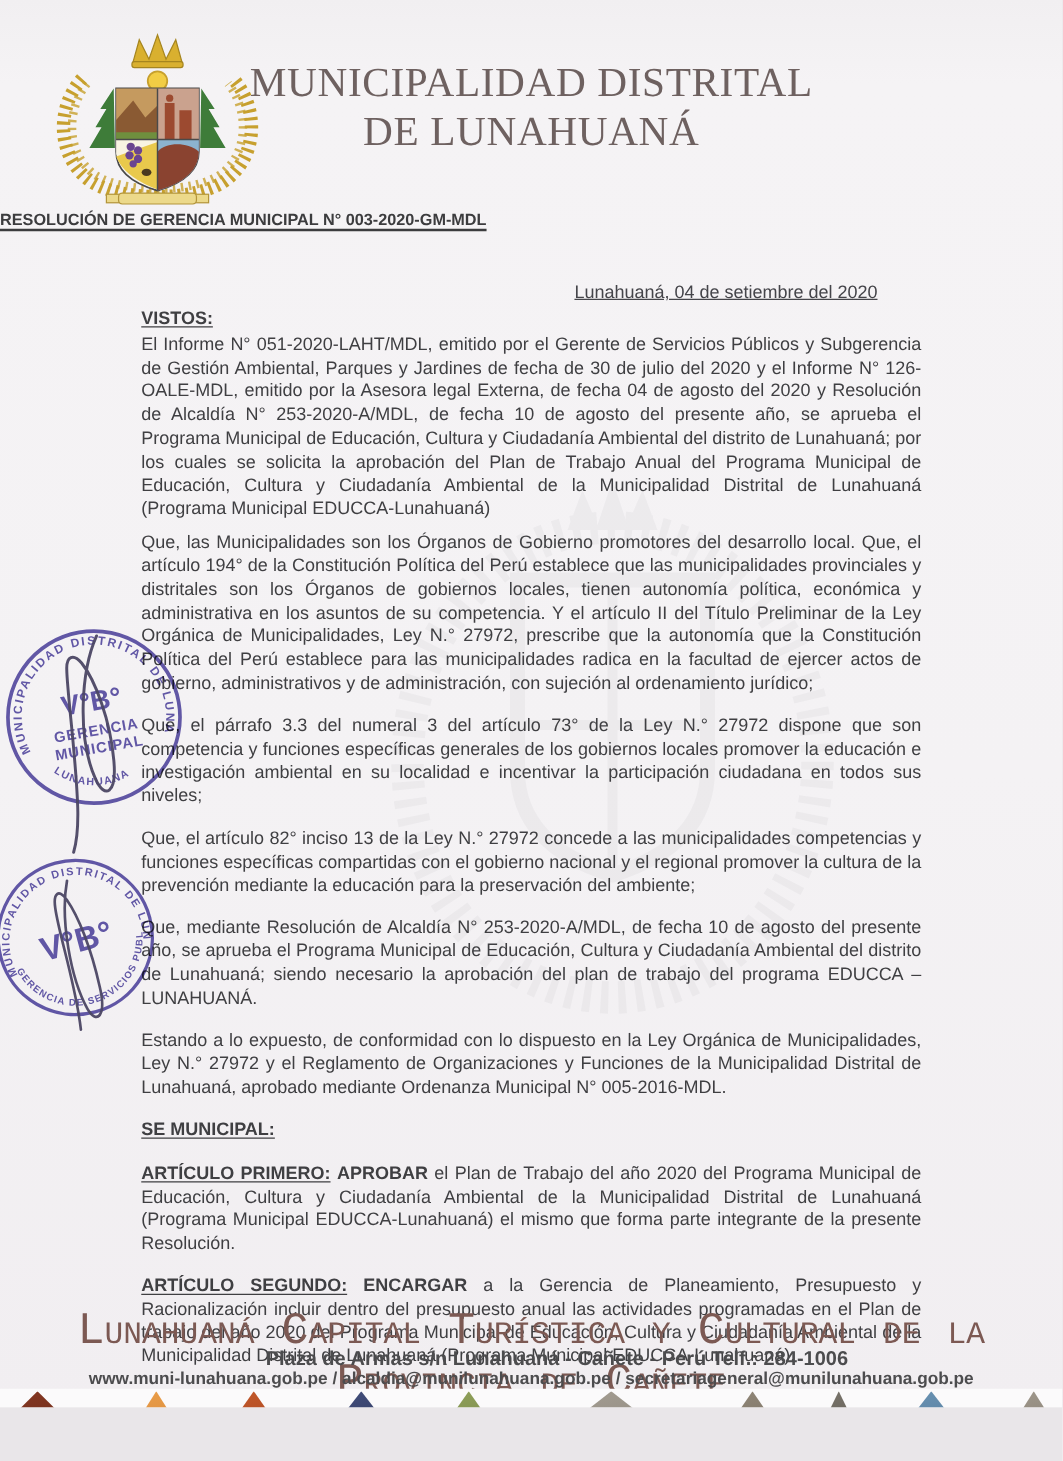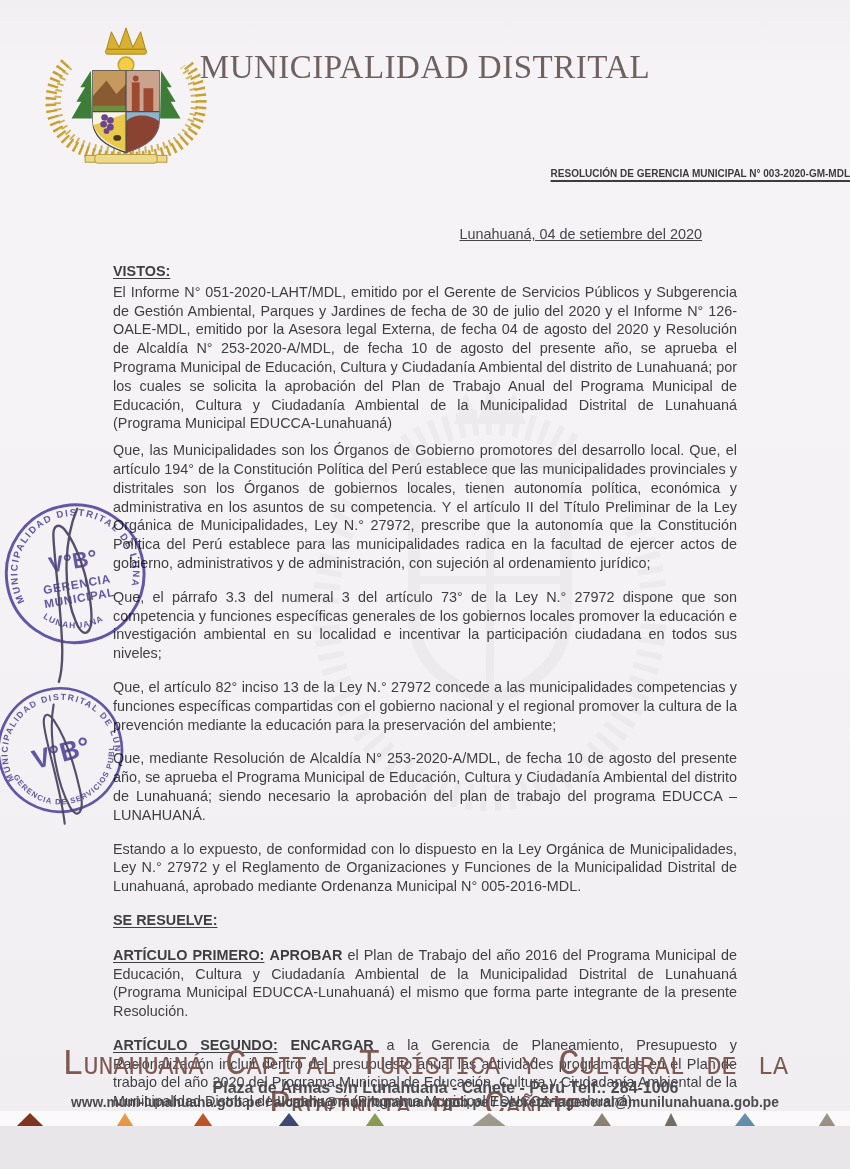--- a/index.html
+++ b/index.html
@@ -3,28 +3,28 @@
 <meta charset="utf-8">
 <style>
   html,body{margin:0;padding:0;background:#e9e6e9;}
   .page{position:relative;width:850px;height:1126px;margin:0 auto;overflow:hidden;
         background:linear-gradient(180deg,#f1eff1 0%,#f5f3f5 6%,#f4f2f4 55%,#f1eef1 100%);
         font-family:"Liberation Sans",sans-serif;color:#3f3f42;box-shadow:0 0 4px rgba(0,0,0,.25);}
   .logo{position:absolute;left:28px;top:24px;width:196px;height:146px;z-index:2;}
   .org-title{position:absolute;left:40px;right:40px;top:48px;text-align:center;
              font-family:"Liberation Serif",serif;font-size:33px;line-height:1.18;
              color:#6e6160;letter-spacing:.5px;z-index:1;}
-  .res-title{position:absolute;left:0;right:0;top:168px;text-align:right;
-             font-size:10px;font-weight:bold;color:#3c3c3e;z-index:1;}
+  .res-title{position:absolute;left:0;right:0;top:168px;text-align:left;
+             font-size:13px;font-weight:bold;color:#3c3c3e;z-index:1;}
   .res-title span{text-decoration:underline;text-underline-offset:3px;text-decoration-thickness:1.5px;}
   .dateline{position:absolute;top:226px;right:148px;font-size:14.4px;color:#45454a;z-index:1;text-decoration:underline;}
   .doc-body{position:absolute;left:113px;right:113px;top:246px;font-size:14.4px;
             line-height:18.8px;text-align:justify;color:#3f3f42;z-index:1;}
   .sec-heading{font-weight:bold;text-decoration:underline;text-underline-offset:2px;
-               text-decoration-skip-ink:none;margin:16px 0 2px 0;}
+               text-decoration-skip-ink:none;margin:0 0 2px 0;}
   .doc-body p{margin:0 0 15px 0;}
   p.vistos-para{margin-bottom:8px;}
   .se-resuelve{margin:2px 0 16px 0;}
   .art-label{font-weight:bold;text-decoration:underline;text-underline-offset:2px;text-decoration-skip-ink:none;}
   .art-verb{font-weight:bold;}
   
   .stamp{position:absolute;mix-blend-mode:multiply;opacity:.92;z-index:3;}
   .stamp-1{left:4px;top:498px;width:148px;transform:rotate(-10deg);}
   .stamp-2{left:-4px;top:680px;width:134px;transform:rotate(-15deg);}
   .stamp text{fill:#584da6;font-family:"Liberation Sans",sans-serif;}
@@ -99,41 +99,42 @@
     <path d="M100 48 V132 M66 90 H134" fill="none" stroke="#4a4a4a" stroke-width="1.2"></path>
     <g fill="#ecd98a" stroke="#b3953a" stroke-width="1">
       <rect x="58" y="135" width="12" height="7"></rect>
         <rect x="130" y="135" width="12" height="7"></rect>
       <rect x="68" y="134" width="64" height="9" rx="3"></rect>
     </g>
   </svg>
 
   <div class="org-title">
     <div>MUNICIPALIDAD DISTRITAL</div>
+    <div>DE LUNAHUANÁ</div>
   </div>
 
   <div class="res-title">
     <span>RESOLUCIÓN DE GERENCIA MUNICIPAL N° 003-2020-GM-MDL</span>
   </div>
 
   <div class="dateline">Lunahuaná, 04 de setiembre del 2020</div>
 
   <div class="doc-body">
     <div class="sec-heading">VISTOS:</div>
     <p class="vistos-para">El Informe N° 051-2020-LAHT/MDL, emitido por el Gerente de Servicios Públicos y Subgerencia de Gestión Ambiental, Parques y Jardines de fecha de 30 de julio del 2020 y el Informe N° 126-OALE-MDL, emitido por la Asesora legal Externa, de fecha 04 de agosto del 2020 y Resolución de Alcaldía N° 253-2020-A/MDL, de fecha 10 de agosto del presente año, se aprueba el Programa Municipal de Educación, Cultura y Ciudadanía Ambiental del distrito de Lunahuaná; por los cuales se solicita la aprobación del Plan de Trabajo Anual del Programa Municipal de Educación, Cultura y Ciudadanía Ambiental de la Municipalidad Distrital de Lunahuaná (Programa Municipal EDUCCA-Lunahuaná)</p>
 
     <p>Que, las Municipalidades son los Órganos de Gobierno promotores del desarrollo local. Que, el artículo 194° de la Constitución Política del Perú establece que las municipalidades provinciales y distritales son los Órganos de gobiernos locales, tienen autonomía política, económica y administrativa en los asuntos de su competencia. Y el artículo II del Título Preliminar de la Ley Orgánica de Municipalidades, Ley N.° 27972, prescribe que la autonomía que la Constitución Política del Perú establece para las municipalidades radica en la facultad de ejercer actos de gobierno, administrativos y de administración, con sujeción al ordenamiento jurídico;</p>
     <p>Que, el párrafo 3.3 del numeral 3 del artículo 73° de la Ley N.° 27972 dispone que son competencia y funciones específicas generales de los gobiernos locales promover la educación e investigación ambiental en su localidad e incentivar la participación ciudadana en todos sus niveles;</p>
     <p>Que, el artículo 82° inciso 13 de la Ley N.° 27972 concede a las municipalidades competencias y funciones específicas compartidas con el gobierno nacional y el regional promover la cultura de la prevención mediante la educación para la preservación del ambiente;</p>
     <p>Que, mediante Resolución de Alcaldía N° 253-2020-A/MDL, de fecha 10 de agosto del presente año, se aprueba el Programa Municipal de Educación, Cultura y Ciudadanía Ambiental del distrito de Lunahuaná; siendo necesario la aprobación del plan de trabajo del programa EDUCCA –LUNAHUANÁ.</p>
     <p>Estando a lo expuesto, de conformidad con lo dispuesto en la Ley Orgánica de Municipalidades, Ley N.° 27972 y el Reglamento de Organizaciones y Funciones de la Municipalidad Distrital de Lunahuaná, aprobado mediante Ordenanza Municipal N° 005-2016-MDL.</p>
 
-    <div class="sec-heading se-resuelve">SE RESUELVE:</div>
+    <div class="sec-heading se-resuelve">SE MUNICIPAL:</div>
 
-    <p><span class="art-label">ARTÍCULO PRIMERO:</span> <span class="art-verb">APROBAR</span><span> el Plan de Trabajo del año 2016 del Programa Municipal de Educación, Cultura y Ciudadanía Ambiental de la Municipalidad Distrital de Lunahuaná (Programa Municipal EDUCCA-Lunahuaná) el mismo que forma parte integrante de la presente Resolución.</span></p>
+    <p><span class="art-label">ARTÍCULO PRIMERO:</span> <span class="art-verb">APROBAR</span><span> el Plan de Trabajo del año 2020 del Programa Municipal de Educación, Cultura y Ciudadanía Ambiental de la Municipalidad Distrital de Lunahuaná (Programa Municipal EDUCCA-Lunahuaná) el mismo que forma parte integrante de la presente Resolución.</span></p>
 
     <p><span class="art-label">ARTÍCULO SEGUNDO:</span> <span class="art-verb">ENCARGAR</span><span> a la Gerencia de Planeamiento, Presupuesto y Racionalización incluir dentro del presupuesto anual las actividades programadas en el Plan de trabajo del año 2020 del Programa Municipal de Educación, Cultura y Ciudadanía Ambiental de la Municipalidad Distrital de Lunahuaná (Programa Municipal EDUCCA-Lunahuaná).</span></p>
   </div>
 
   <svg class="stamp stamp-1" viewBox="0 0 200 248" aria-hidden="true">
     <defs>
       <path id="s1-top" d="M 27 129 A 78 78 0 1 1 173 129"></path>
       <path id="s1-bot" d="M 38 142 A 74 74 0 0 0 162 142"></path>
     </defs>
     <circle cx="100" cy="102" r="93" fill="none" stroke="#584da6" stroke-width="4"></circle>

